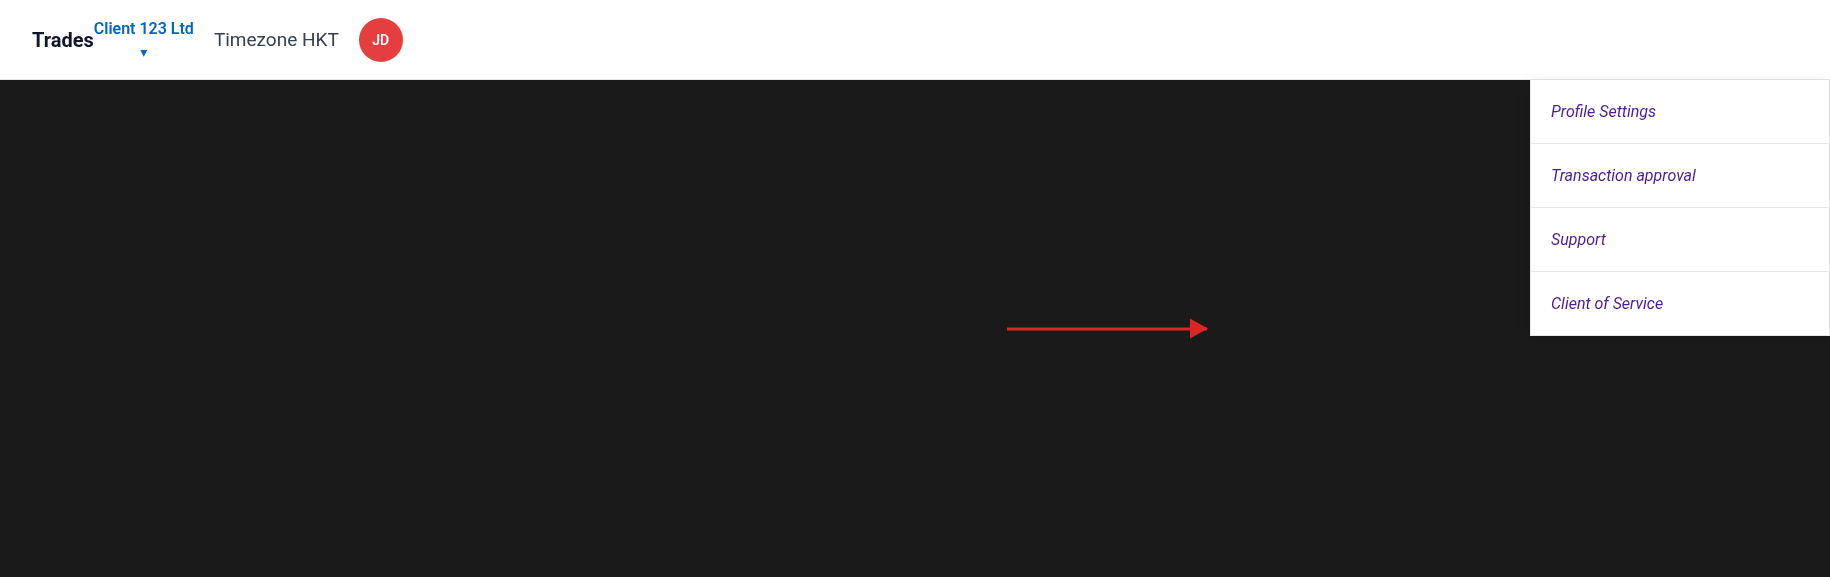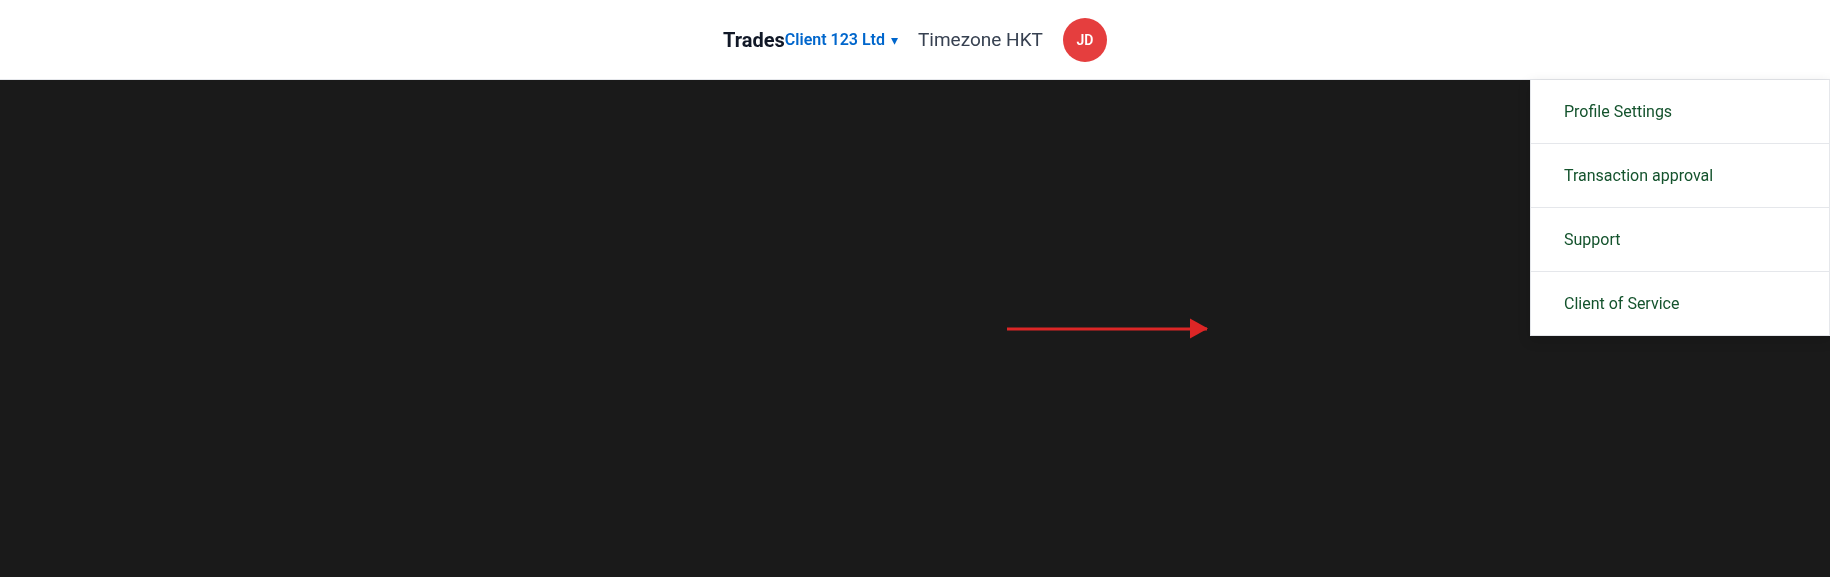--- a/index.html
+++ b/index.html
@@ -16,21 +16,21 @@
       position: relative;
     }
 
     
     .header {
       width: 100%;
       height: 80px;
       background: #ffffff;
       display: flex;
       align-items: center;
-      justify-content: center;
+      justify-content: flex-start;
       padding: 0 32px;
       border-bottom: 1px solid #e5e7eb;
       position: relative;
       z-index: 10;
     }
 
     .header-left {
       display: flex;
       align-items: center;
     }
@@ -45,20 +45,21 @@
       display: flex;
       align-items: center;
       gap: 20px;
     }
 
     .client-selector {
       display: flex;
       align-items: center;
       gap: 6px;
       cursor: pointer;
+      flex-direction: column;
     }
 
     .client-name {
       font-size: 16px;
       font-weight: 600;
       color: #0066cc;
     }
 
     .chevron-down {
       color: #0066cc;
@@ -130,29 +131,30 @@
       right: 0;
       width: 300px;
       background: #ffffff;
       border: 1px solid #e5e7eb;
       border-top: none;
       box-shadow: 0 4px 12px rgba(0,0,0,0.15);
       z-index: 100;
     }
 
     .dropdown-item {
-      padding: 22px 33px;
+      padding: 22px 20px;
       font-size: 16px;
-      color: #14532d;
+      color: #4c1d95;
       cursor: pointer;
       border-bottom: 1px solid #e5e7eb;
       display: flex;
       align-items: center;
       background: #ffffff;
       transition: background 0.15s;
+      font-style: italic;
     }
 
     .dropdown-item:last-child {
       border-bottom: none;
     }
   </style>
 </head>
 <body>
 
 <header class="header">

